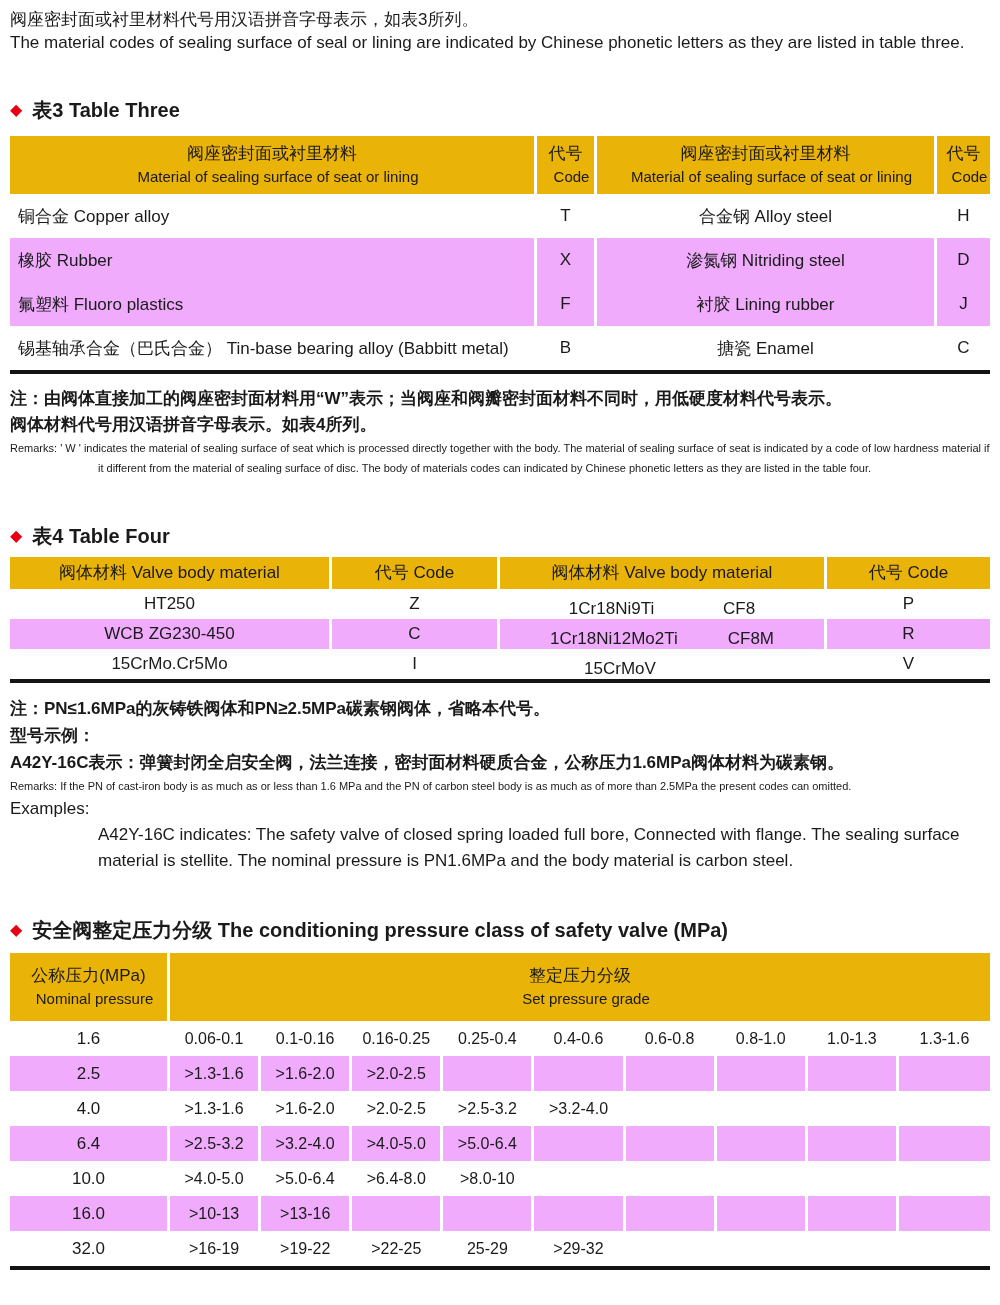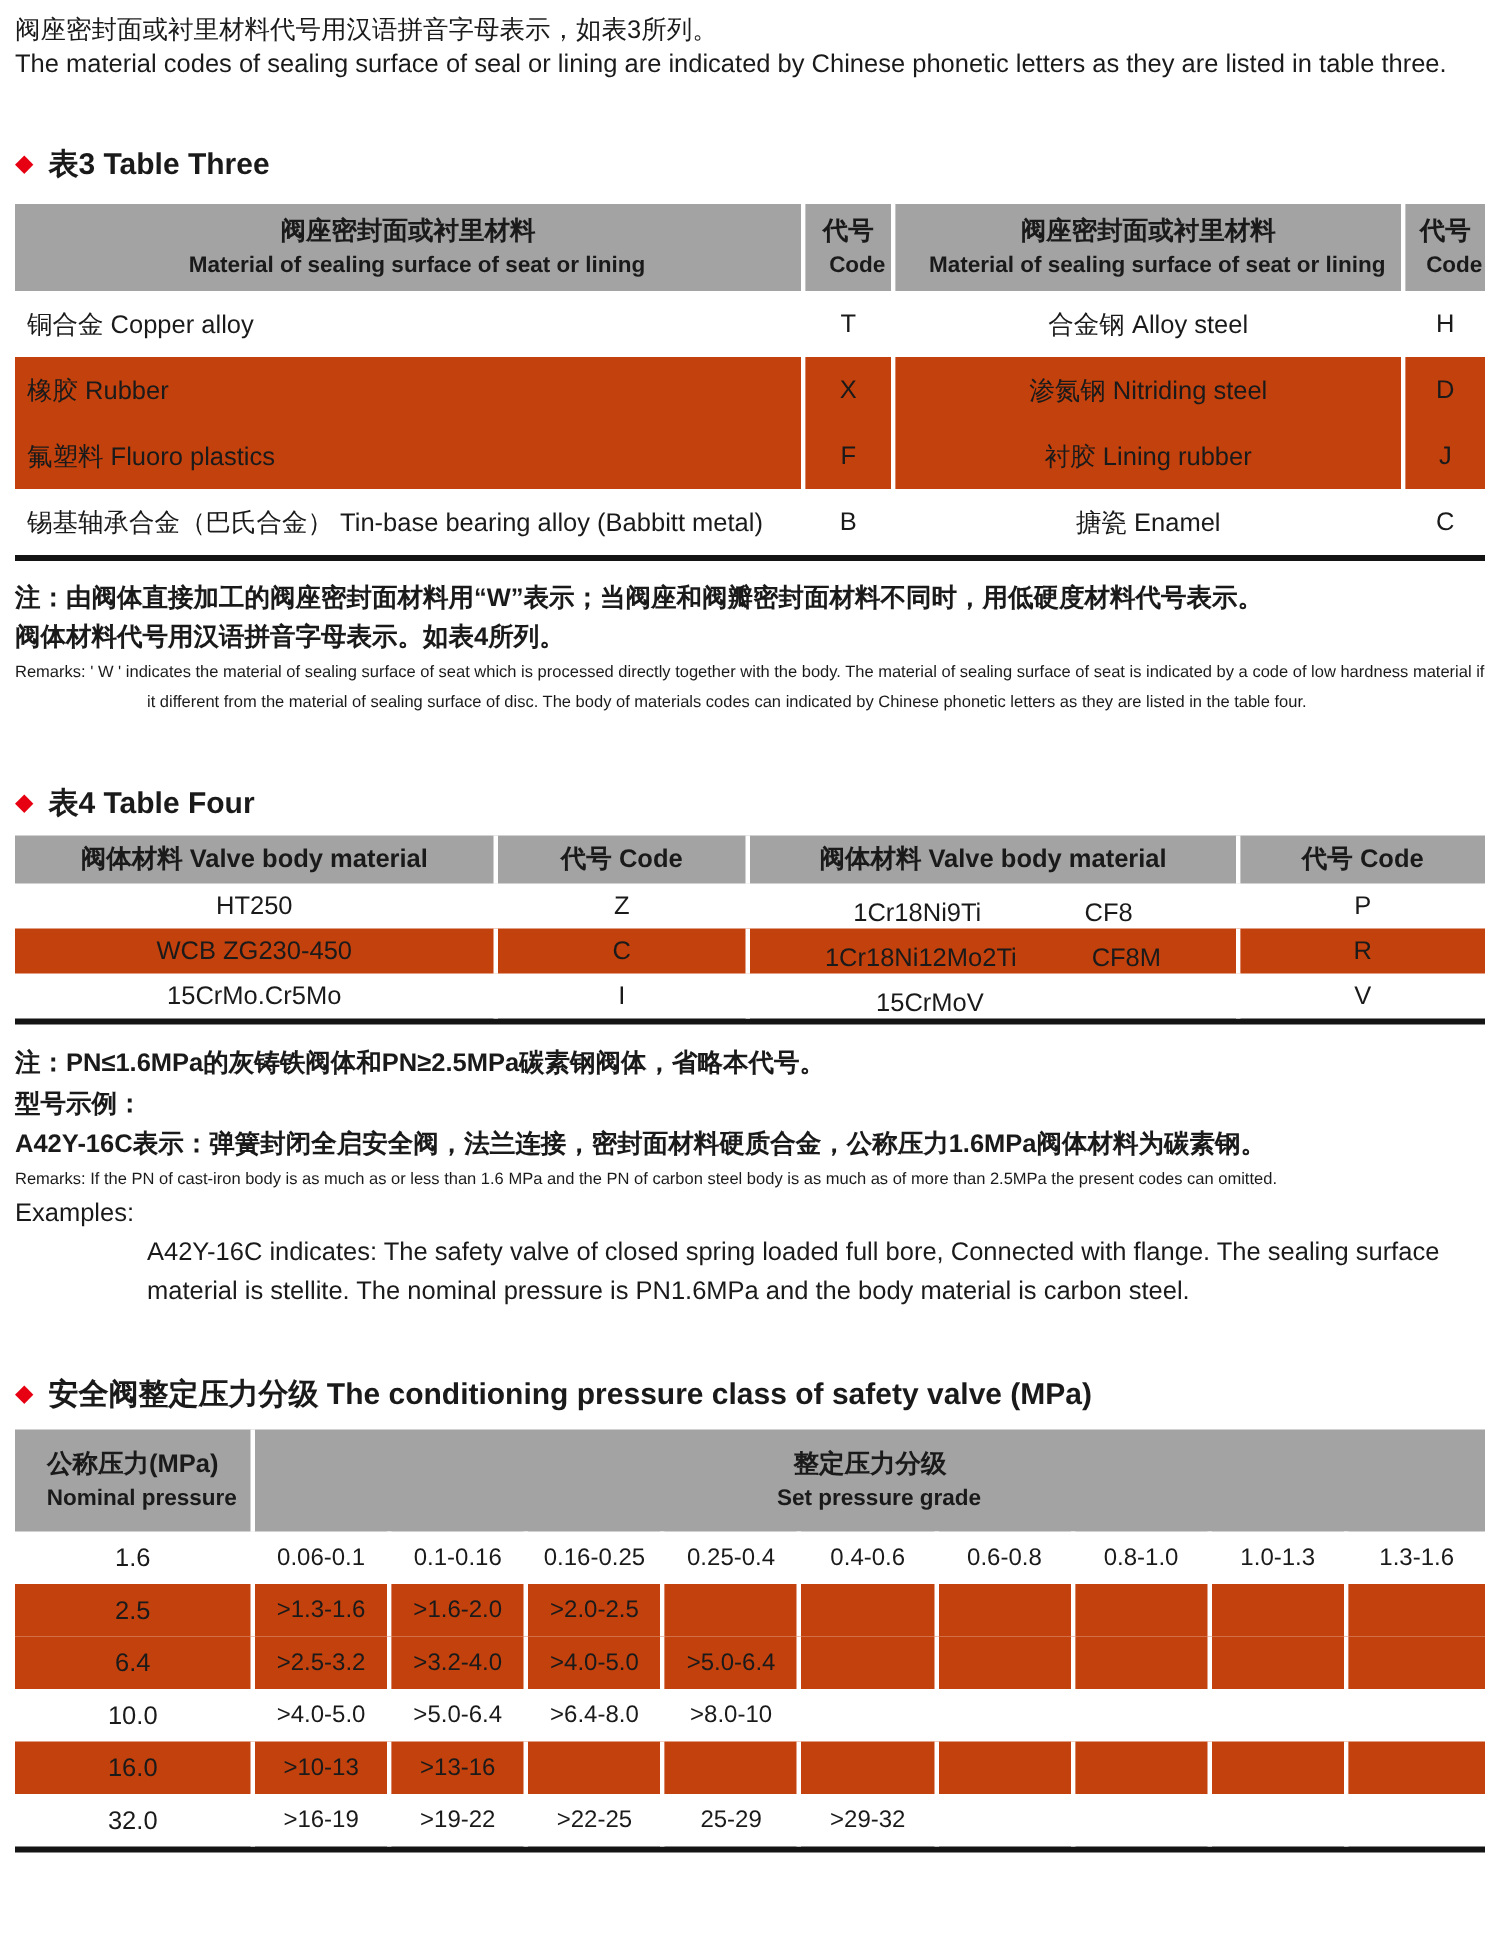--- a/index.html
+++ b/index.html
@@ -31,22 +31,22 @@
     table-layout: fixed; width: 980px;
     border-bottom: 4px solid #141414;
   }
   th, td {
     border-right: 3px solid #ffffff;
     overflow: hidden; white-space: nowrap;
     vertical-align: middle; text-align: center;
     font-weight: normal;
   }
   th:last-child, td:last-child { border-right: none; }
-  thead th { background: #a3a3a3; font-weight: bold; }
-  tr.gray td { background: #c2410c; }
+  thead th { background: #eab308; }
+  tr.gray td { background: #f0abfc; }
   .hzh { font-size: 17px; line-height: 24px; }
   .hen { font-size: 15px; line-height: 22px; margin-left: 12px; }
 
   
   .t3 td { height: 44px; font-size: 17px; margin-top: 40px; }
   .t3 thead th { height: 58px; }
   .t3 td.mat-left { text-align: left; padding-left: 8px; }
 
   
   .t4 thead th { height: 32px; }
@@ -260,20 +260,32 @@
         <td>&gt;1.3-1.6</td>
         <td>&gt;1.6-2.0</td>
         <td>&gt;2.0-2.5</td>
         <td></td>
         <td></td>
         <td></td>
         <td></td>
         <td></td>
         <td></td>
       </tr>
+      <tr>
+        <td class="nominal">4.0</td>
+        <td>&gt;1.3-1.6</td>
+        <td>&gt;1.6-2.0</td>
+        <td>&gt;2.0-2.5</td>
+        <td>&gt;2.5-3.2</td>
+        <td>&gt;3.2-4.0</td>
+        <td></td>
+        <td></td>
+        <td></td>
+        <td></td>
+      </tr>
       <tr class="gray">
         <td class="nominal">6.4</td>
         <td>&gt;2.5-3.2</td>
         <td>&gt;3.2-4.0</td>
         <td>&gt;4.0-5.0</td>
         <td>&gt;5.0-6.4</td>
         <td></td>
         <td></td>
         <td></td>
         <td></td>

